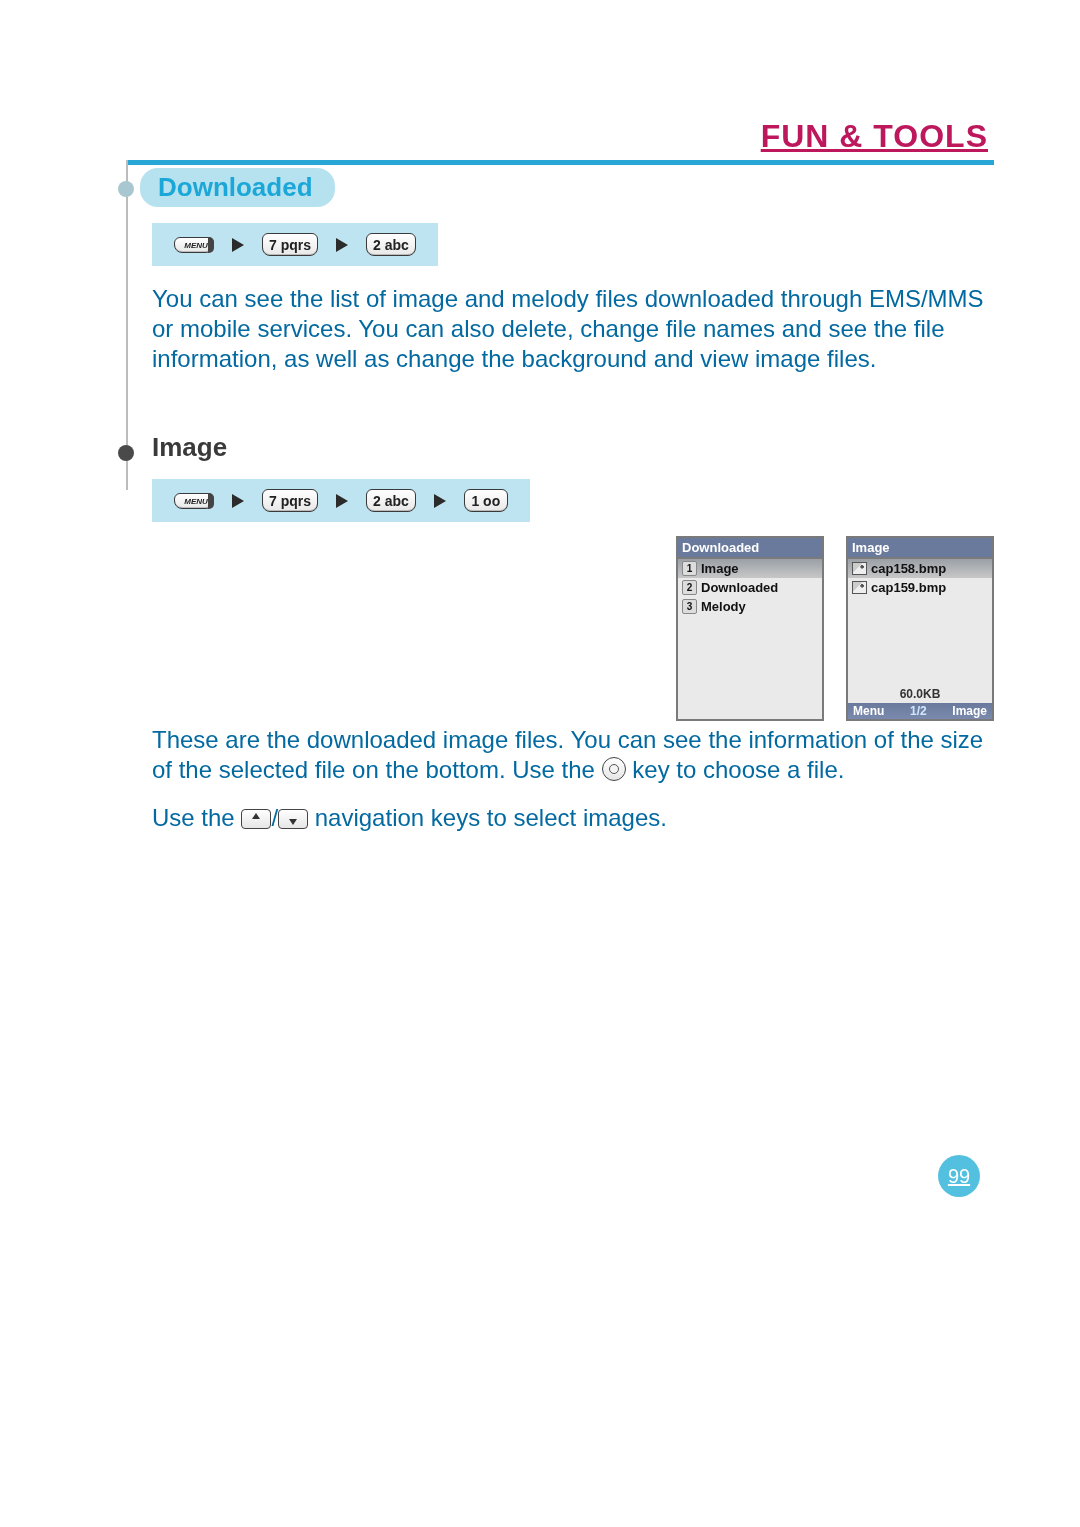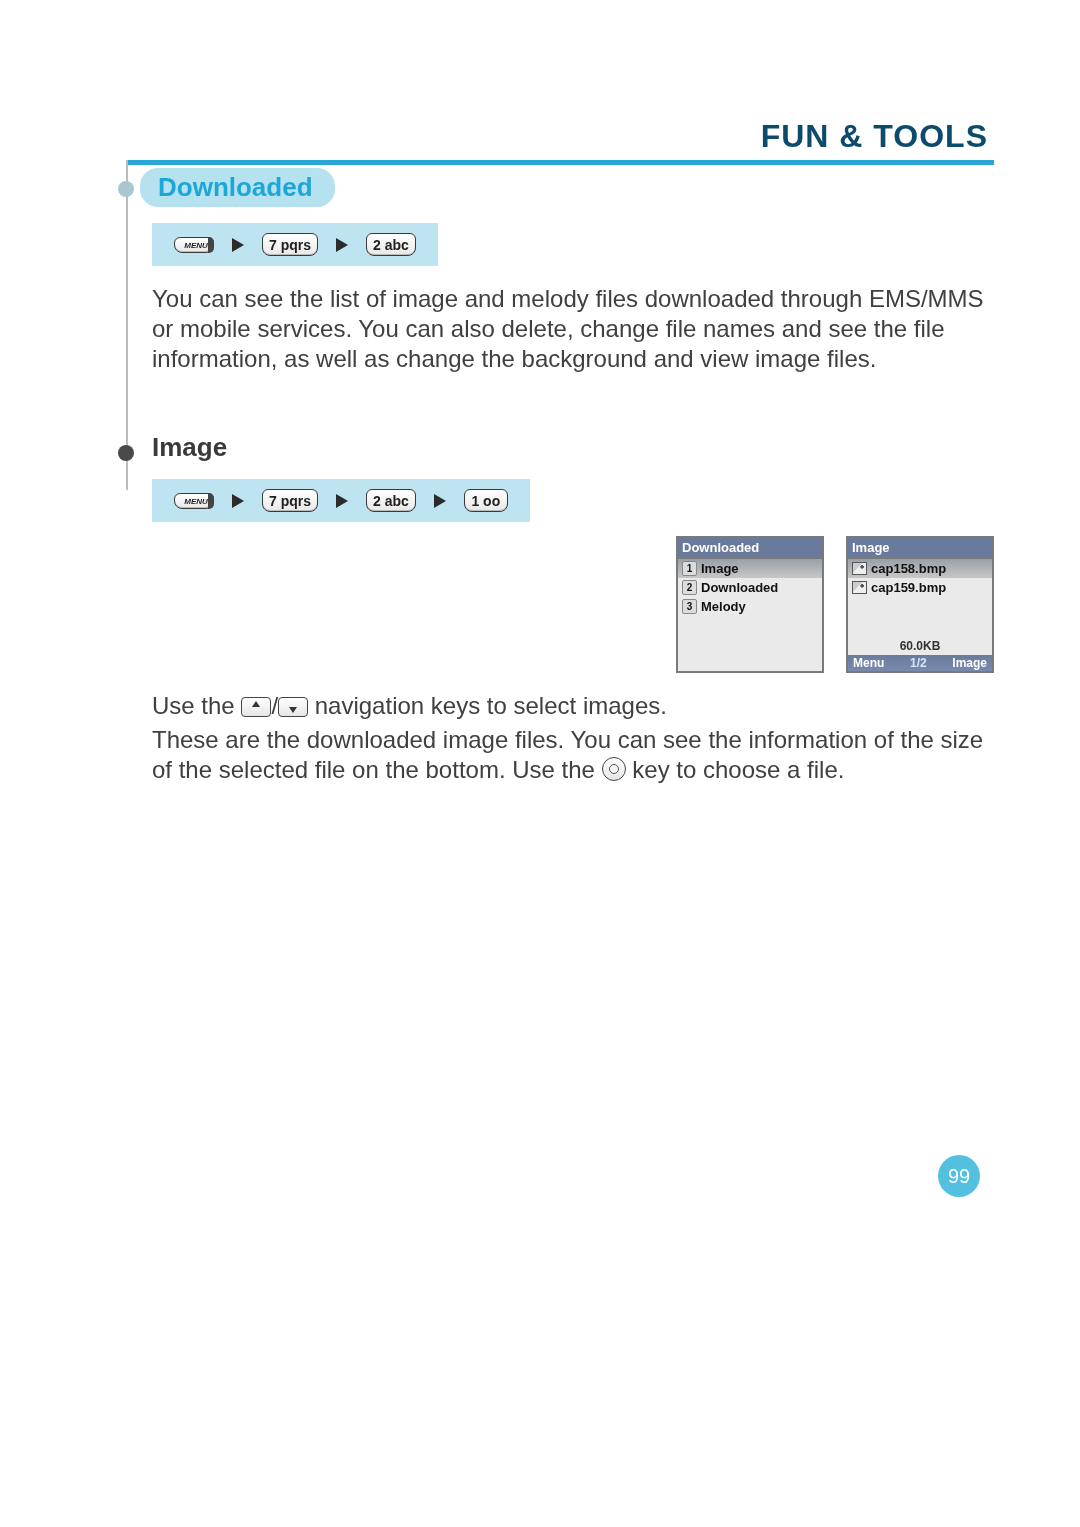--- a/index.html
+++ b/index.html
@@ -17,21 +17,22 @@
     background: #fff;
   }
   
   .header-title {
     position: absolute;
     top: 118px;
     right: 92px;
     font-size: 32px;
     font-weight: 700;
     letter-spacing: 1px;
-    color: #0c4a6e;
+    color: #be185d;
+    text-decoration: underline;
   }
   .header-rule {
     position: absolute;
     top: 160px;
     left: 126px;
     right: 86px;
     height: 5px;
     background: #28a7d6;
   }
   .side-rule {
@@ -121,21 +122,21 @@
   }
   .arr {
     width: 0; height: 0;
     border-top: 7px solid transparent;
     border-bottom: 7px solid transparent;
     border-left: 12px solid #2b2b2b;
   }
   
   .body-text {
     font-size: 24px;
-    color: #404040;
+    color: #0369a1;
     line-height: 1.25;
     margin: 18px 0 0 26px;
   }
   
   .shots {
     display: flex;
     justify-content: flex-end;
     gap: 22px;
     margin-top: 14px;
   }
@@ -177,20 +178,21 @@
     border:1px solid #888;
     border-radius:2px;
   }
   .shot .body { min-height: 96px; background:#eaeaea; }
   .shot .status {
     text-align:center;
     font-weight:700;
     font-size:12px;
     padding:2px 0;
     background:#eaeaea;
+    margin-top:48px;
   }
   .shot .softbar {
     display:flex;
     justify-content:space-between;
     background: linear-gradient(#6a7a9c,#7a8aae);
     color:#fff;
     font-weight:700;
     font-size:12px;
     padding:1px 5px;
   }
@@ -235,21 +237,21 @@
   .page-num {
     position:absolute;
     right: 100px;
     bottom: 330px;
     width: 42px;height:42px;
     border-radius:50%;
     background:#54c0e0;
     color:#fff;
     font-size:20px;
     font-weight:400;
-    display:flex;align-items:center;justify-content:center;
+    display:flex;align-items:center;justify-content:center;text-decoration:underline;
   }
 </style>
 </head>
 <body>
 
 <div class="page">
 
   <div class="header-title">FUN &amp; TOOLS</div>
   <div class="header-rule"></div>
   <div class="side-rule"></div>
@@ -325,29 +327,29 @@
           <div class="status">60.0KB</div>
           <div class="softbar">
             <span>Menu</span>
             <span class="mid">1/2</span>
             <span>Image</span>
           </div>
         </div>
 
       </div>
 
+      <p class="body-text" style="margin-top:4px">
+        <span>These are the downloaded image files. You can see the information of the size of the selected file on the bottom. Use the </span>
+        <span class="nav-key center"></span>
+        <span> key to choose a file.</span>
+      </p>
       <p class="body-text">
         <span>Use the </span>
         <span class="nav-key up"></span>/<span class="nav-key down"></span>
         <span> navigation keys to select images.</span>
       </p>
-      <p class="body-text" style="margin-top:4px">
-        <span>These are the downloaded image files. You can see the information of the size of the selected file on the bottom. Use the </span>
-        <span class="nav-key center"></span>
-        <span> key to choose a file.</span>
-      </p>
     </div>
 
   </div>
 
   <div class="page-num">99</div>
 
 </div>
 
 </body></html>

